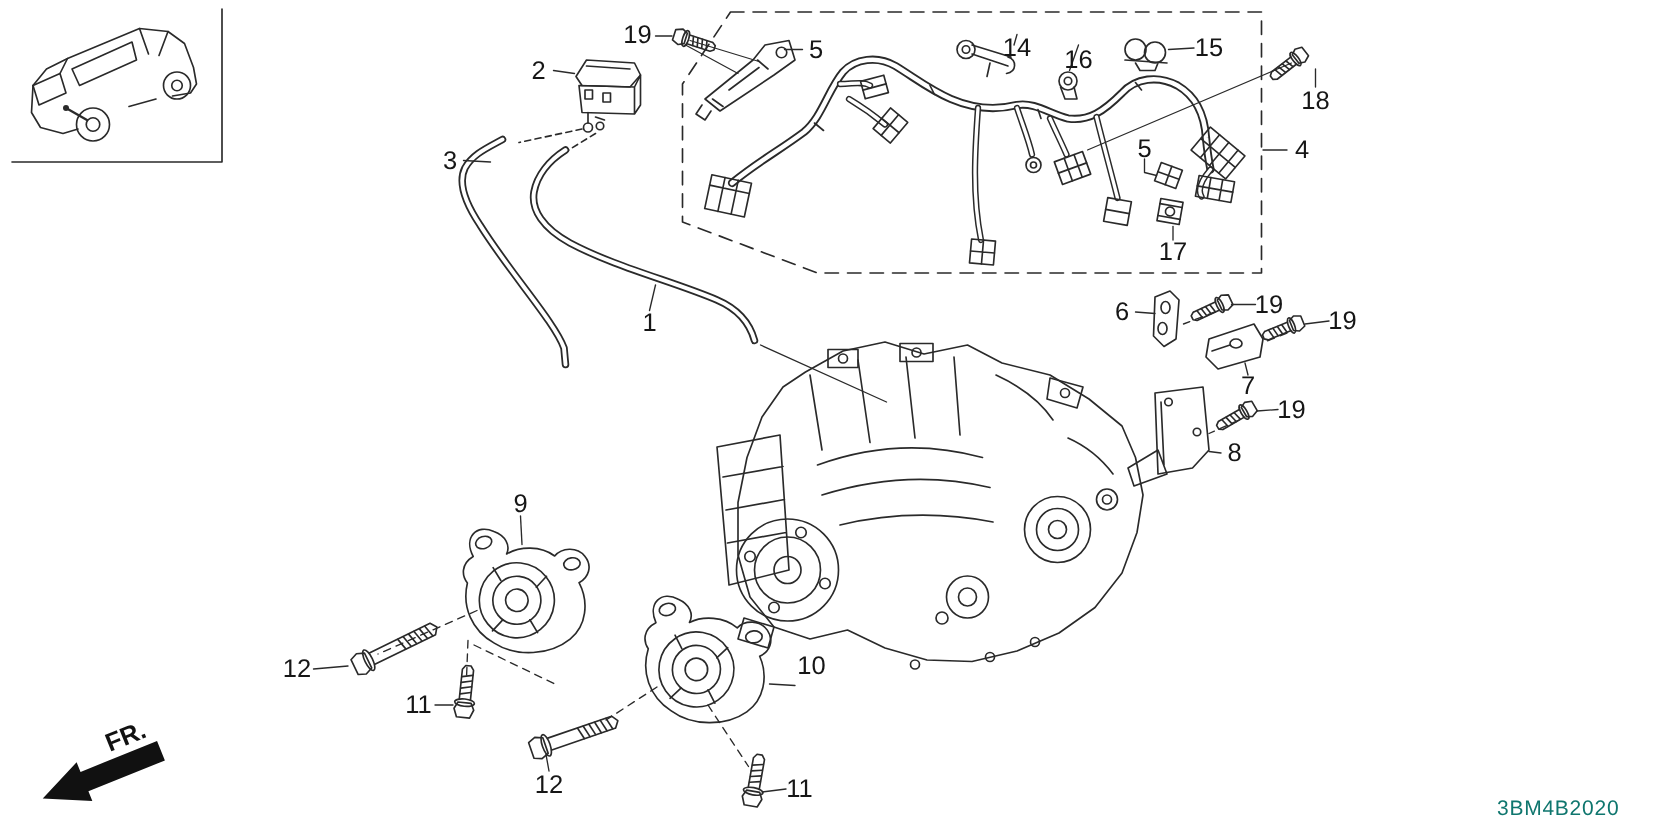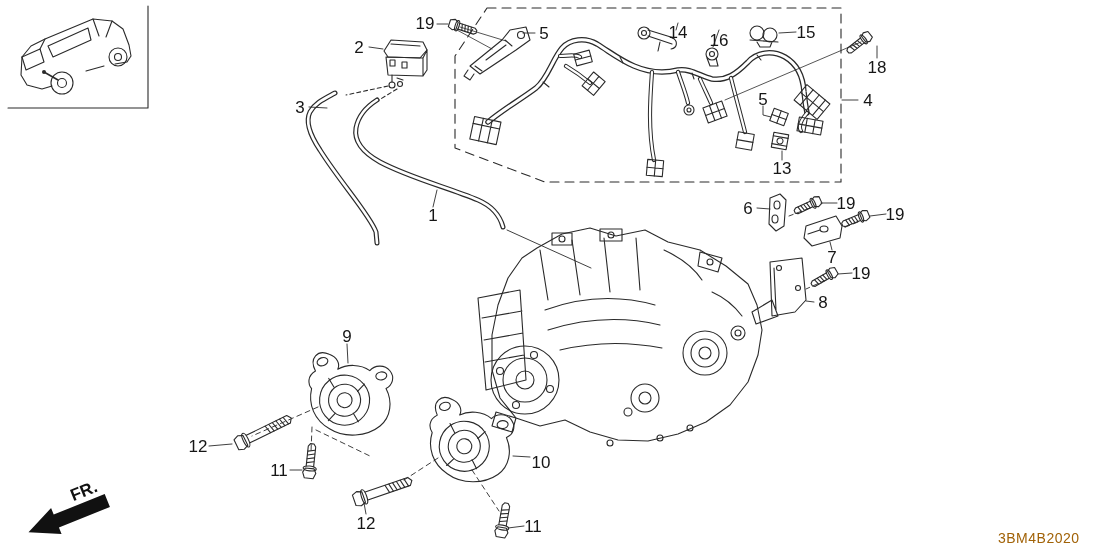--- a/index.html
+++ b/index.html
@@ -7,21 +7,21 @@
     position:relative;width:1108px;height:554px;background:#ffffff;
     font-family:"Liberation Sans",sans-serif;overflow:hidden;
   }
   .art{position:absolute;left:0;top:0;}
   .callout{
     position:absolute;transform:translate(-50%,-50%);
     font-size:17px;line-height:1;color:#161616;white-space:nowrap;
     user-select:none;
   }
   .diagram-code{
-    position:absolute;left:998px;top:530px;font-size:14px;color:#a16207;
+    position:absolute;left:998px;top:530px;font-size:14px;color:#0f766e;
     letter-spacing:.5px;
   }
   svg *{vector-effect:non-scaling-stroke;}
 </style>
 </head>
 <body>
 
 <div class="stage">
 
   <svg class="art" width="1108" height="554" viewBox="0 0 1108 554" fill="none" stroke="#2a2a2a" stroke-width="1.1" stroke-linecap="round" stroke-linejoin="round">
@@ -287,29 +287,29 @@
   <div class="callout" style="left:425px;top:23px">19</div>
   <div class="callout" style="left:359px;top:47px">2</div>
   <div class="callout" style="left:544px;top:33px">5</div>
   <div class="callout" style="left:678px;top:32px">14</div>
   <div class="callout" style="left:719px;top:40px">16</div>
   <div class="callout" style="left:806px;top:32px">15</div>
   <div class="callout" style="left:877px;top:67px">18</div>
   <div class="callout" style="left:300px;top:107px">3</div>
   <div class="callout" style="left:763px;top:99px">5</div>
   <div class="callout" style="left:868px;top:100px">4</div>
-  <div class="callout" style="left:782px;top:168px">13</div>
+  <div class="callout" style="left:782px;top:168px">17</div>
   <div class="callout" style="left:433px;top:215px">1</div>
   <div class="callout" style="left:748px;top:208px">6</div>
   <div class="callout" style="left:846px;top:203px">19</div>
   <div class="callout" style="left:895px;top:214px">19</div>
   <div class="callout" style="left:832px;top:257px">7</div>
   <div class="callout" style="left:861px;top:273px">19</div>
   <div class="callout" style="left:823px;top:302px">8</div>
   <div class="callout" style="left:347px;top:336px">9</div>
   <div class="callout" style="left:198px;top:446px">12</div>
   <div class="callout" style="left:279px;top:470px">11</div>
-  <div class="callout" style="left:541px;top:462px">10</div>
+  <div class="callout" style="left:541px;top:444px">10</div>
   <div class="callout" style="left:366px;top:523px">12</div>
   <div class="callout" style="left:533px;top:526px">11</div>
 
   <div class="diagram-code">3BM4B2020</div>
 </div>
 
 </body></html>

